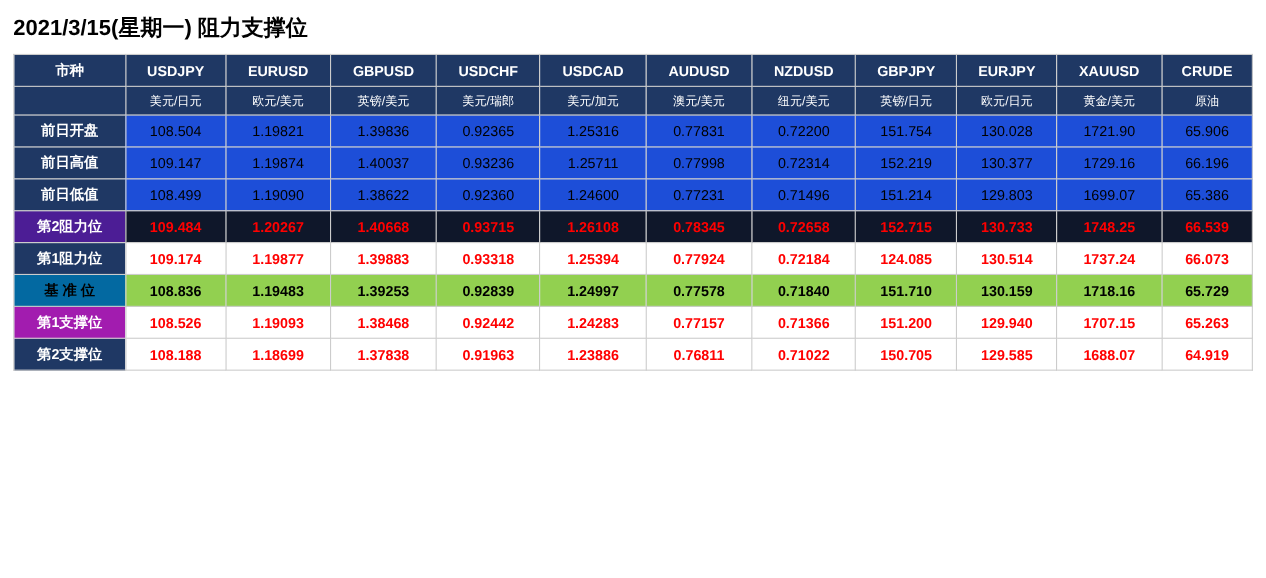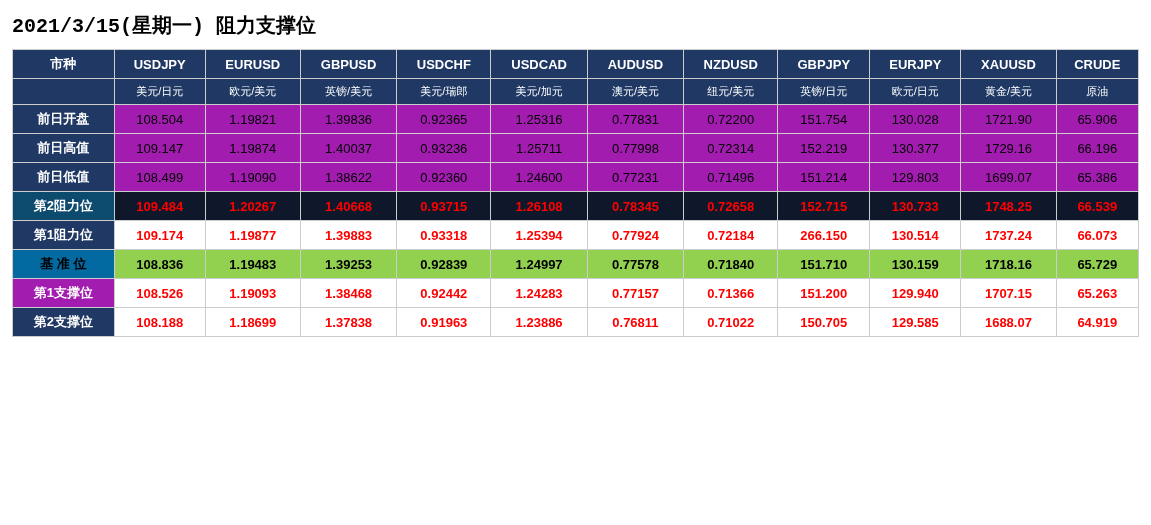--- a/index.html
+++ b/index.html
@@ -7,21 +7,20 @@
       font-family: 'Microsoft YaHei', Arial, sans-serif;
       background: #fff;
       padding: 12px;
       font-size: 13px;
     }
     .page-title {
       font-size: 20px;
       font-weight: bold;
       margin-bottom: 10px;
       color: #000;
-      font-family: Liberation Mono, monospace;
     }
     table {
       border-collapse: collapse;
       width: 100%;
     }
     th, td {
       border: 1px solid #ccc;
       text-align: center;
       padding: 5px 4px;
       white-space: nowrap;
@@ -44,21 +43,21 @@
       color: #fff;
       font-weight: bold;
       font-size: 13px;
     }
     .resistance-2 td {
       background-color: #0f172a;
       color: #ff0000;
       font-weight: bold;
     }
     .resistance-2 td.row-label {
-      background-color: #0c4a6e;
+      background-color: #4c1d95;
       color: #fff;
       margin-top: 43px;
     }
     .resistance-1 td {
       background-color: #fff;
       color: #ff0000;
       font-weight: bold;
     }
     .resistance-1 td.row-label {
       background-color: #1f3864;
@@ -87,21 +86,21 @@
       color: #ff0000;
       font-weight: bold;
       text-align: center;
     }
     .support-2 td.row-label {
       background-color: #1f3864;
       color: #fff;
     }
     
     tr.normal-row td {
-      background-color: #a21caf;
+      background-color: #1d4ed8;
       color: #000;
     }
     tr.normal-row td:first-child {
       background-color: #1f3864;
       color: #fff;
       font-weight: bold;
     }
   </style>
 </head>
 <body>
@@ -198,21 +197,21 @@
       </tr>
       <tr class="resistance-1">
         <td class="row-label">第1阻力位</td>
         <td>109.174</td>
         <td>1.19877</td>
         <td>1.39883</td>
         <td>0.93318</td>
         <td>1.25394</td>
         <td>0.77924</td>
         <td>0.72184</td>
-        <td>266.150</td>
+        <td>124.085</td>
         <td>130.514</td>
         <td>1737.24</td>
         <td>66.073</td>
       </tr>
       <tr class="base-row">
         <td class="row-label">基 准 位</td>
         <td>108.836</td>
         <td>1.19483</td>
         <td>1.39253</td>
         <td>0.92839</td>

